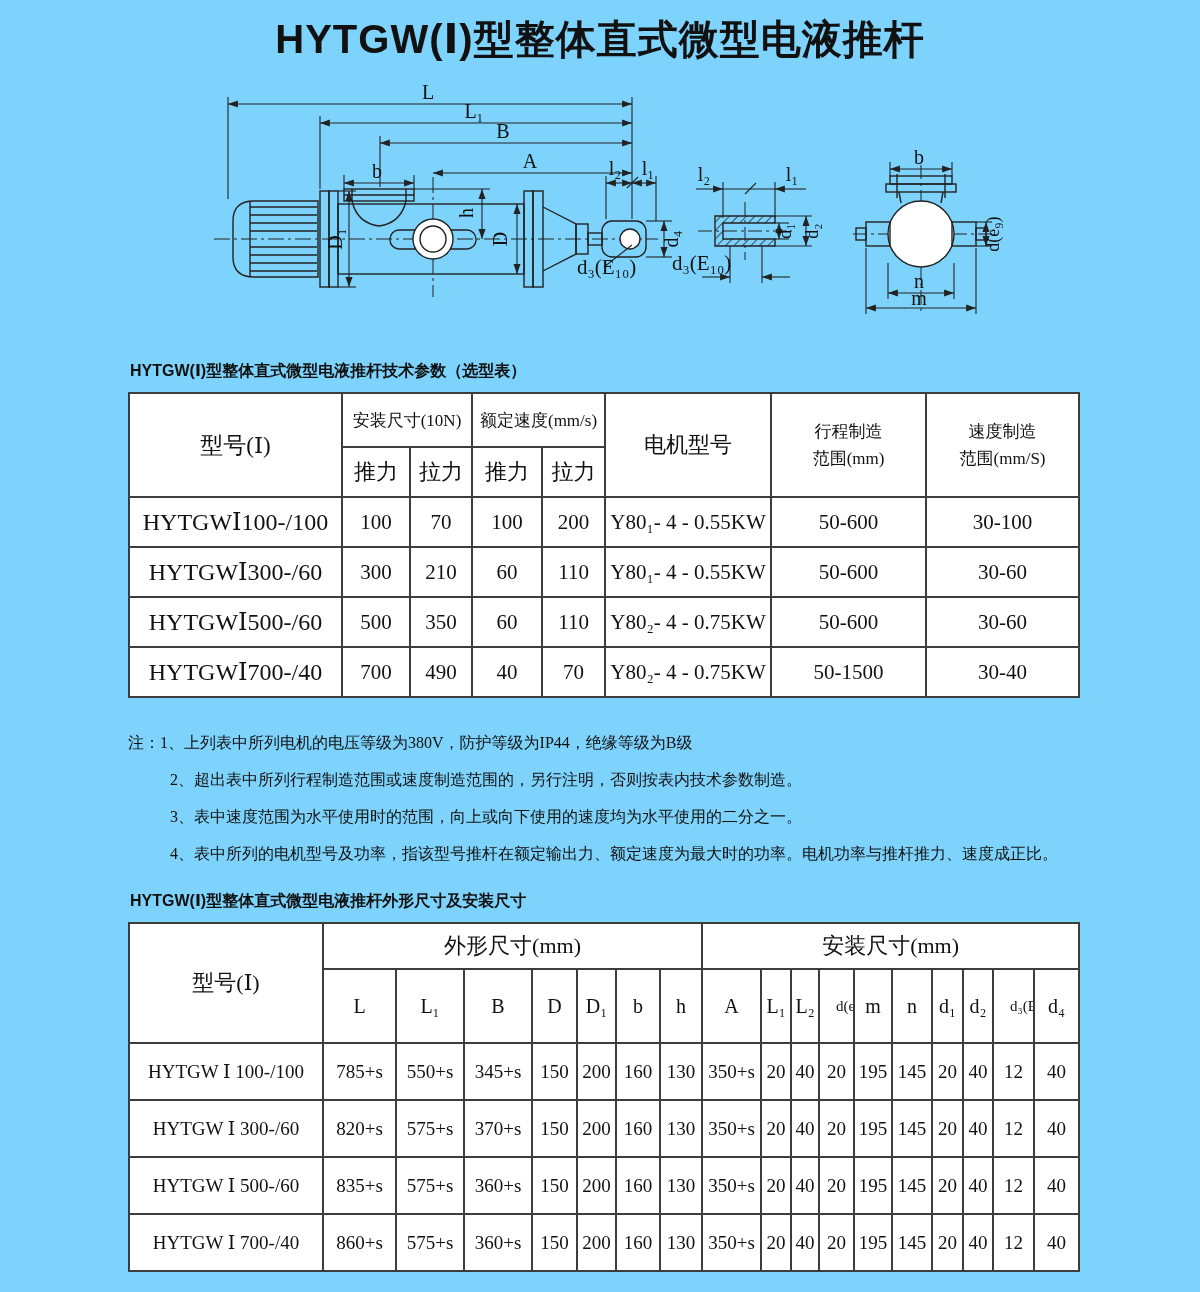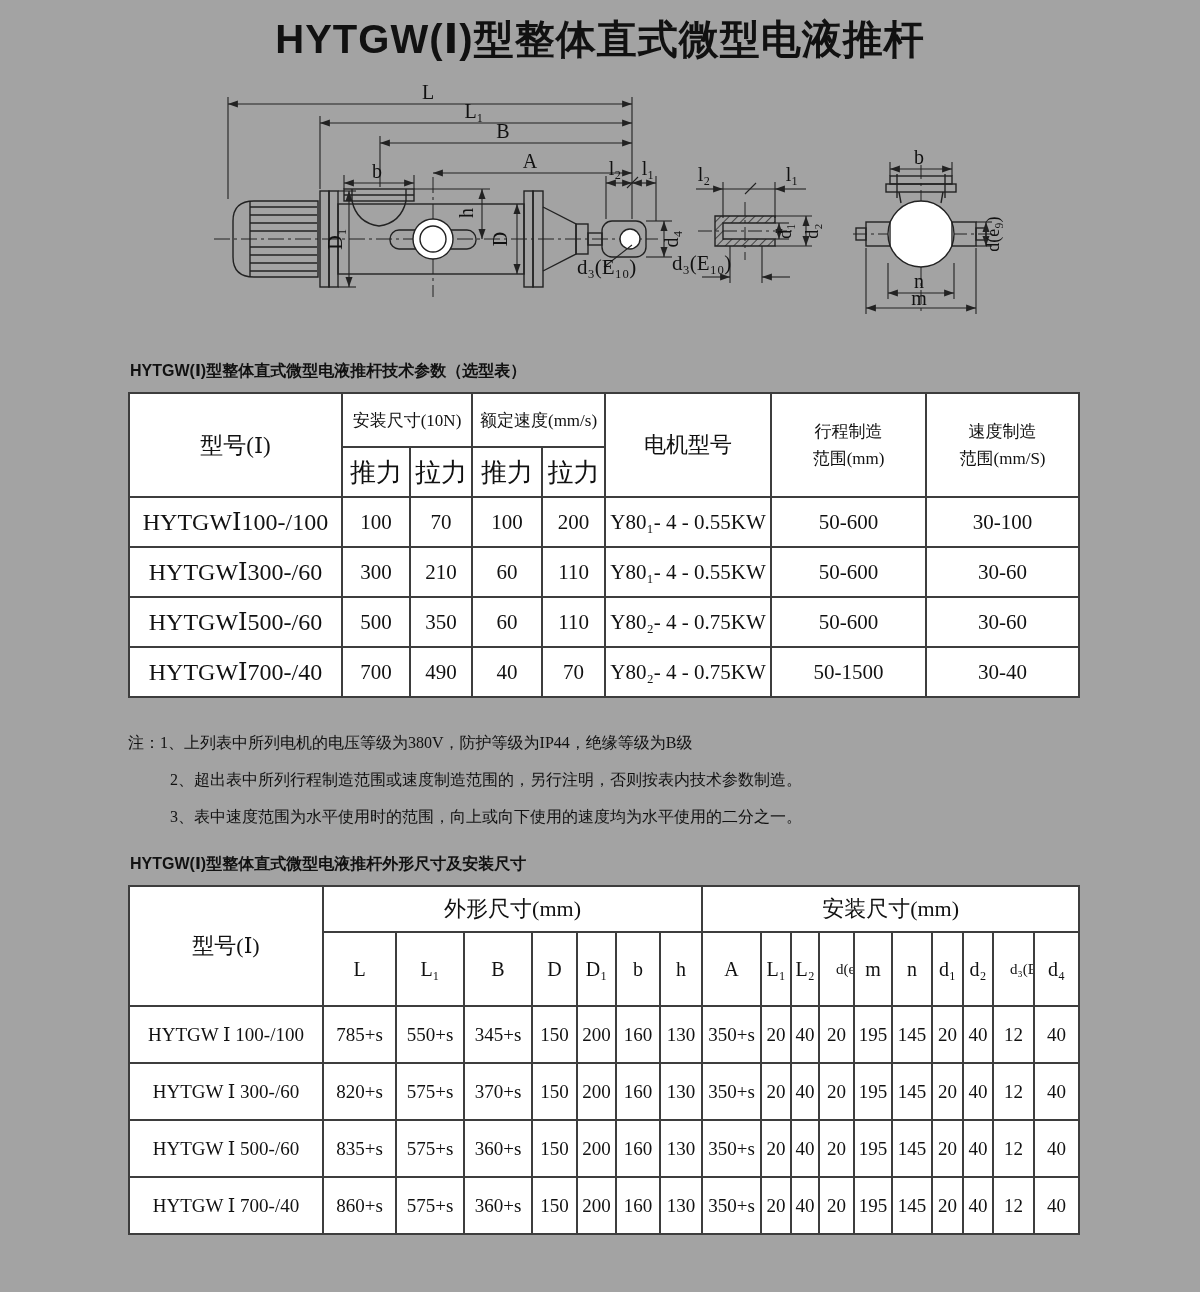--- a/index.html
+++ b/index.html
@@ -1,28 +1,28 @@
 <!DOCTYPE html>
 <html><head>
 <meta charset="utf-8">
 <style>
   html,body{margin:0;padding:0;background:#ffffff;}
-  .page{width:1200px;height:1292px;background:#a3a3a3;color:#111;
+  .page{width:1200px;height:1292px;background:#7dd3fc;color:#111;
         font-family:"Liberation Serif","DejaVu Serif",serif;position:relative;overflow:hidden;}
   .title{padding-top:12px;text-align:center;font-family:"Liberation Sans","DejaVu Sans",sans-serif;
          font-weight:bold;font-size:40px;letter-spacing:1px;}
   .drawing-wrap{width:1200px;margin-top:4px;}
   .content{width:950px;margin-left:128px;}
   .sec-heading{font-family:"Liberation Sans","DejaVu Sans",sans-serif;font-weight:bold;
                font-size:16px;margin:16px 0 10px 2px;}
   table{border-collapse:collapse;table-layout:fixed;width:950px;background:#fff;}
   th,td{border:2px solid #3d3d3d;text-align:center;vertical-align:middle;padding:0 2px;
         font-weight:normal;overflow:hidden;}
   .t1 thead tr.r1 th{height:52px;}
-  .t1 thead tr.r2 th{height:48px;font-size:26px;margin-left:28px;}
+  .t1 thead tr.r2 th{height:48px;font-size:22px;margin-left:28px;}
   .t1 tbody td{height:48px;font-size:21px;}
   .t1 .model-h{font-size:23px;}
   .t1 .group-h{font-size:17px;}
   .t1 .motor-h{font-size:22px;}
   .t1 .range-h{font-size:17px;line-height:27px;}
   .t1 tbody td.model{font-size:24px;}
   .two-line span{display:block;}
   .t2 thead tr.r1 th{height:44px;font-size:22px;}
   .t2 thead tr.r2 th{height:40px;font-size:20px;}
   .t2 thead tr.r2 th.sm{font-size:15px;padding:16px;}
@@ -291,20 +291,21 @@
           <td>50-1500</td>
           <td>30-40</td>
         </tr>
       </tbody>
     </table>
 
     <div class="notes">
       <div class="note-line first"><span>注：</span><span>1、上列表中所列电机的电压等级为380V，防护等级为IP44，绝缘等级为B级</span></div>
       <div class="note-line rest">2、超出表中所列行程制造范围或速度制造范围的，另行注明，否则按表内技术参数制造。</div>
       <div class="note-line rest">3、表中速度范围为水平使用时的范围，向上或向下使用的速度均为水平使用的二分之一。</div>
+      <div class="note-line rest wrapping">4、表中所列的电机型号及功率，指该型号推杆在额定输出力、额定速度为最大时的功率。电机功率与推杆推力、速度成正比。</div>
     </div>
 
     <div class="sec-heading" style="margin-top:19px;">HYTGW(Ⅰ)型整体直式微型电液推杆外形尺寸及安装尺寸</div>
 
     <table class="t2">
       <colgroup>
         <col style="width:194px">
           <col style="width:73px">
           <col style="width:68px">
           <col style="width:68px">

